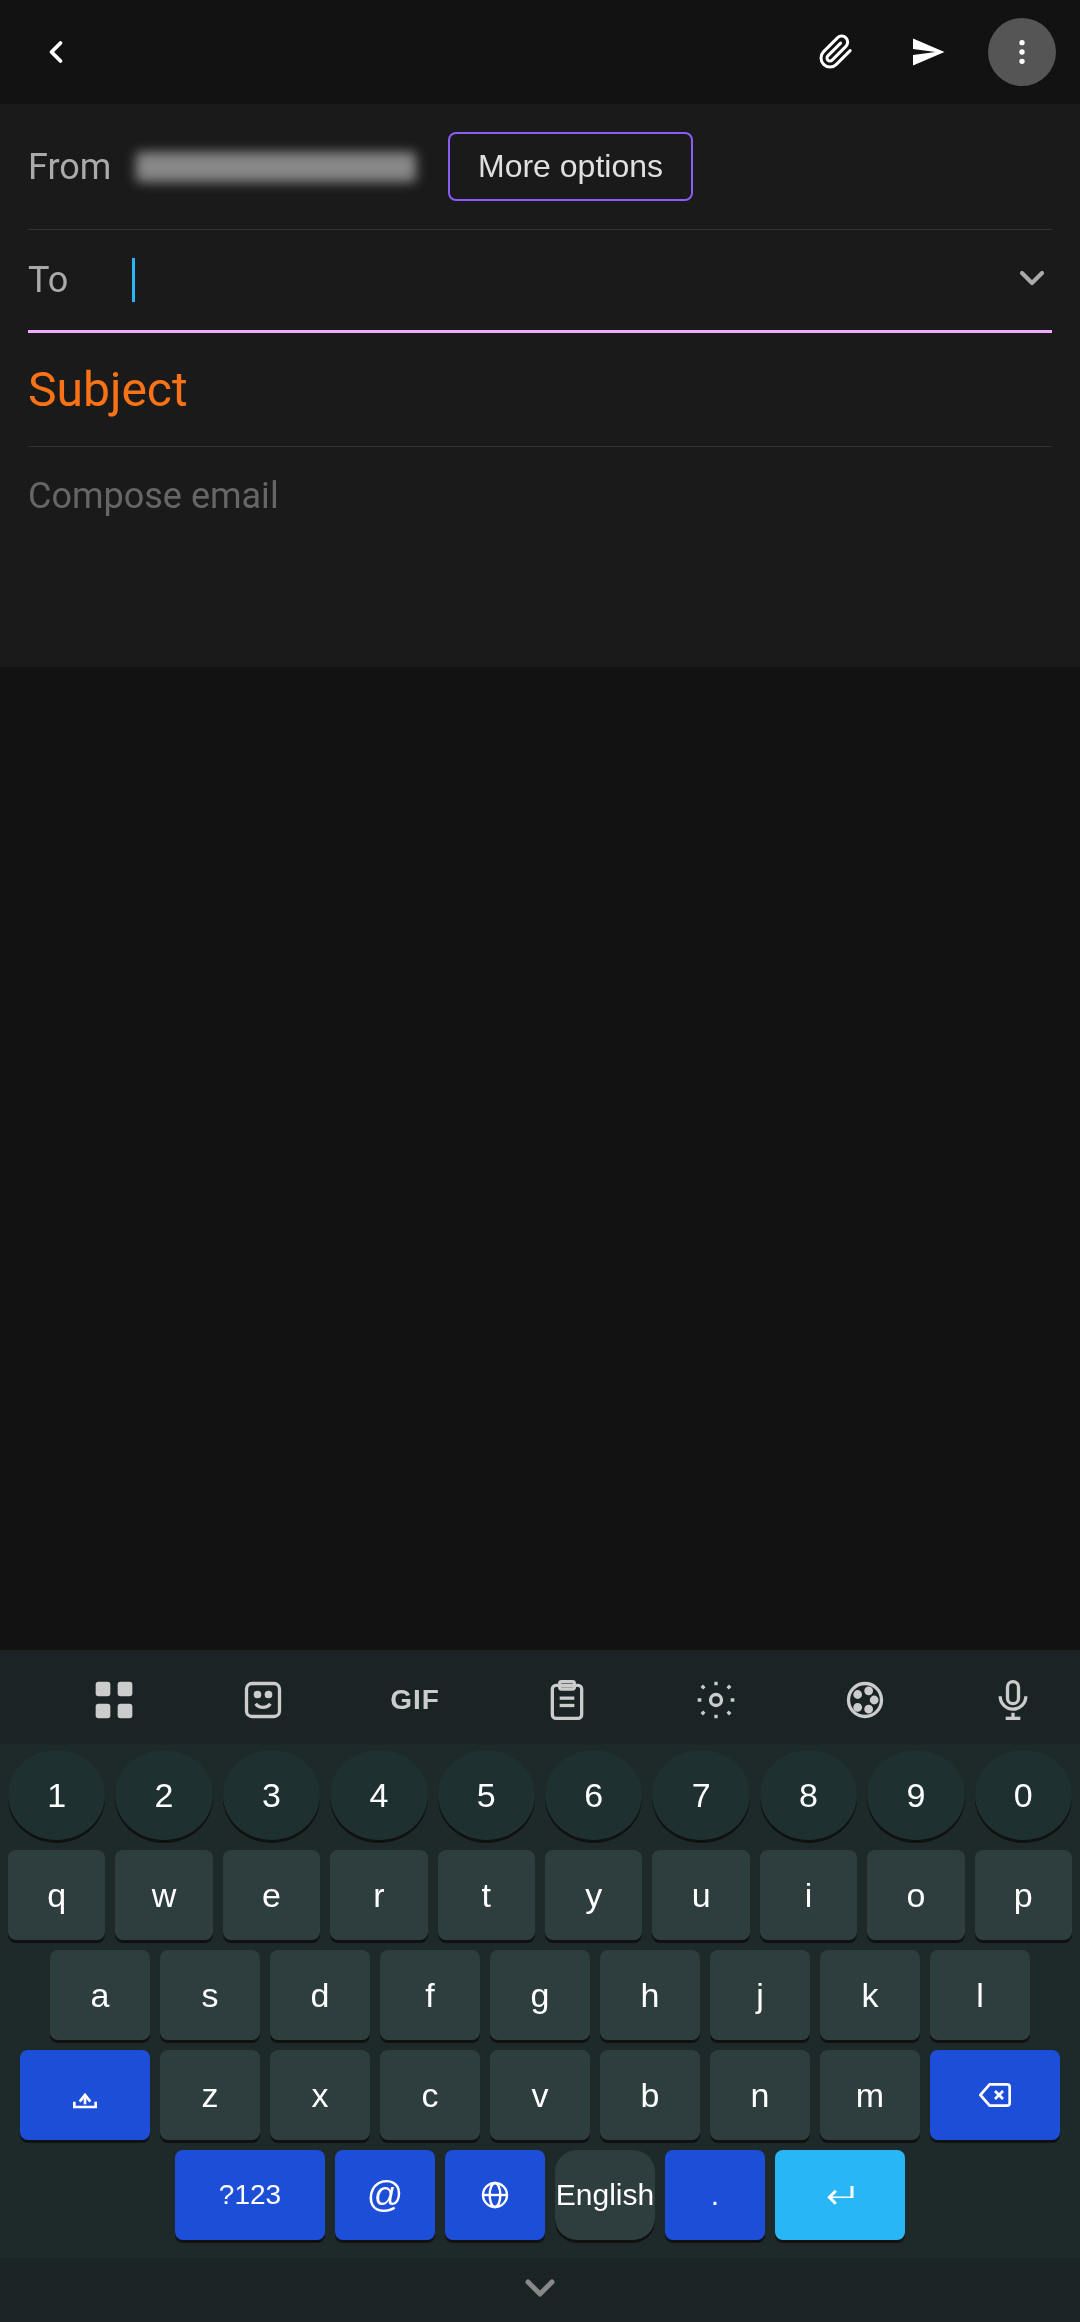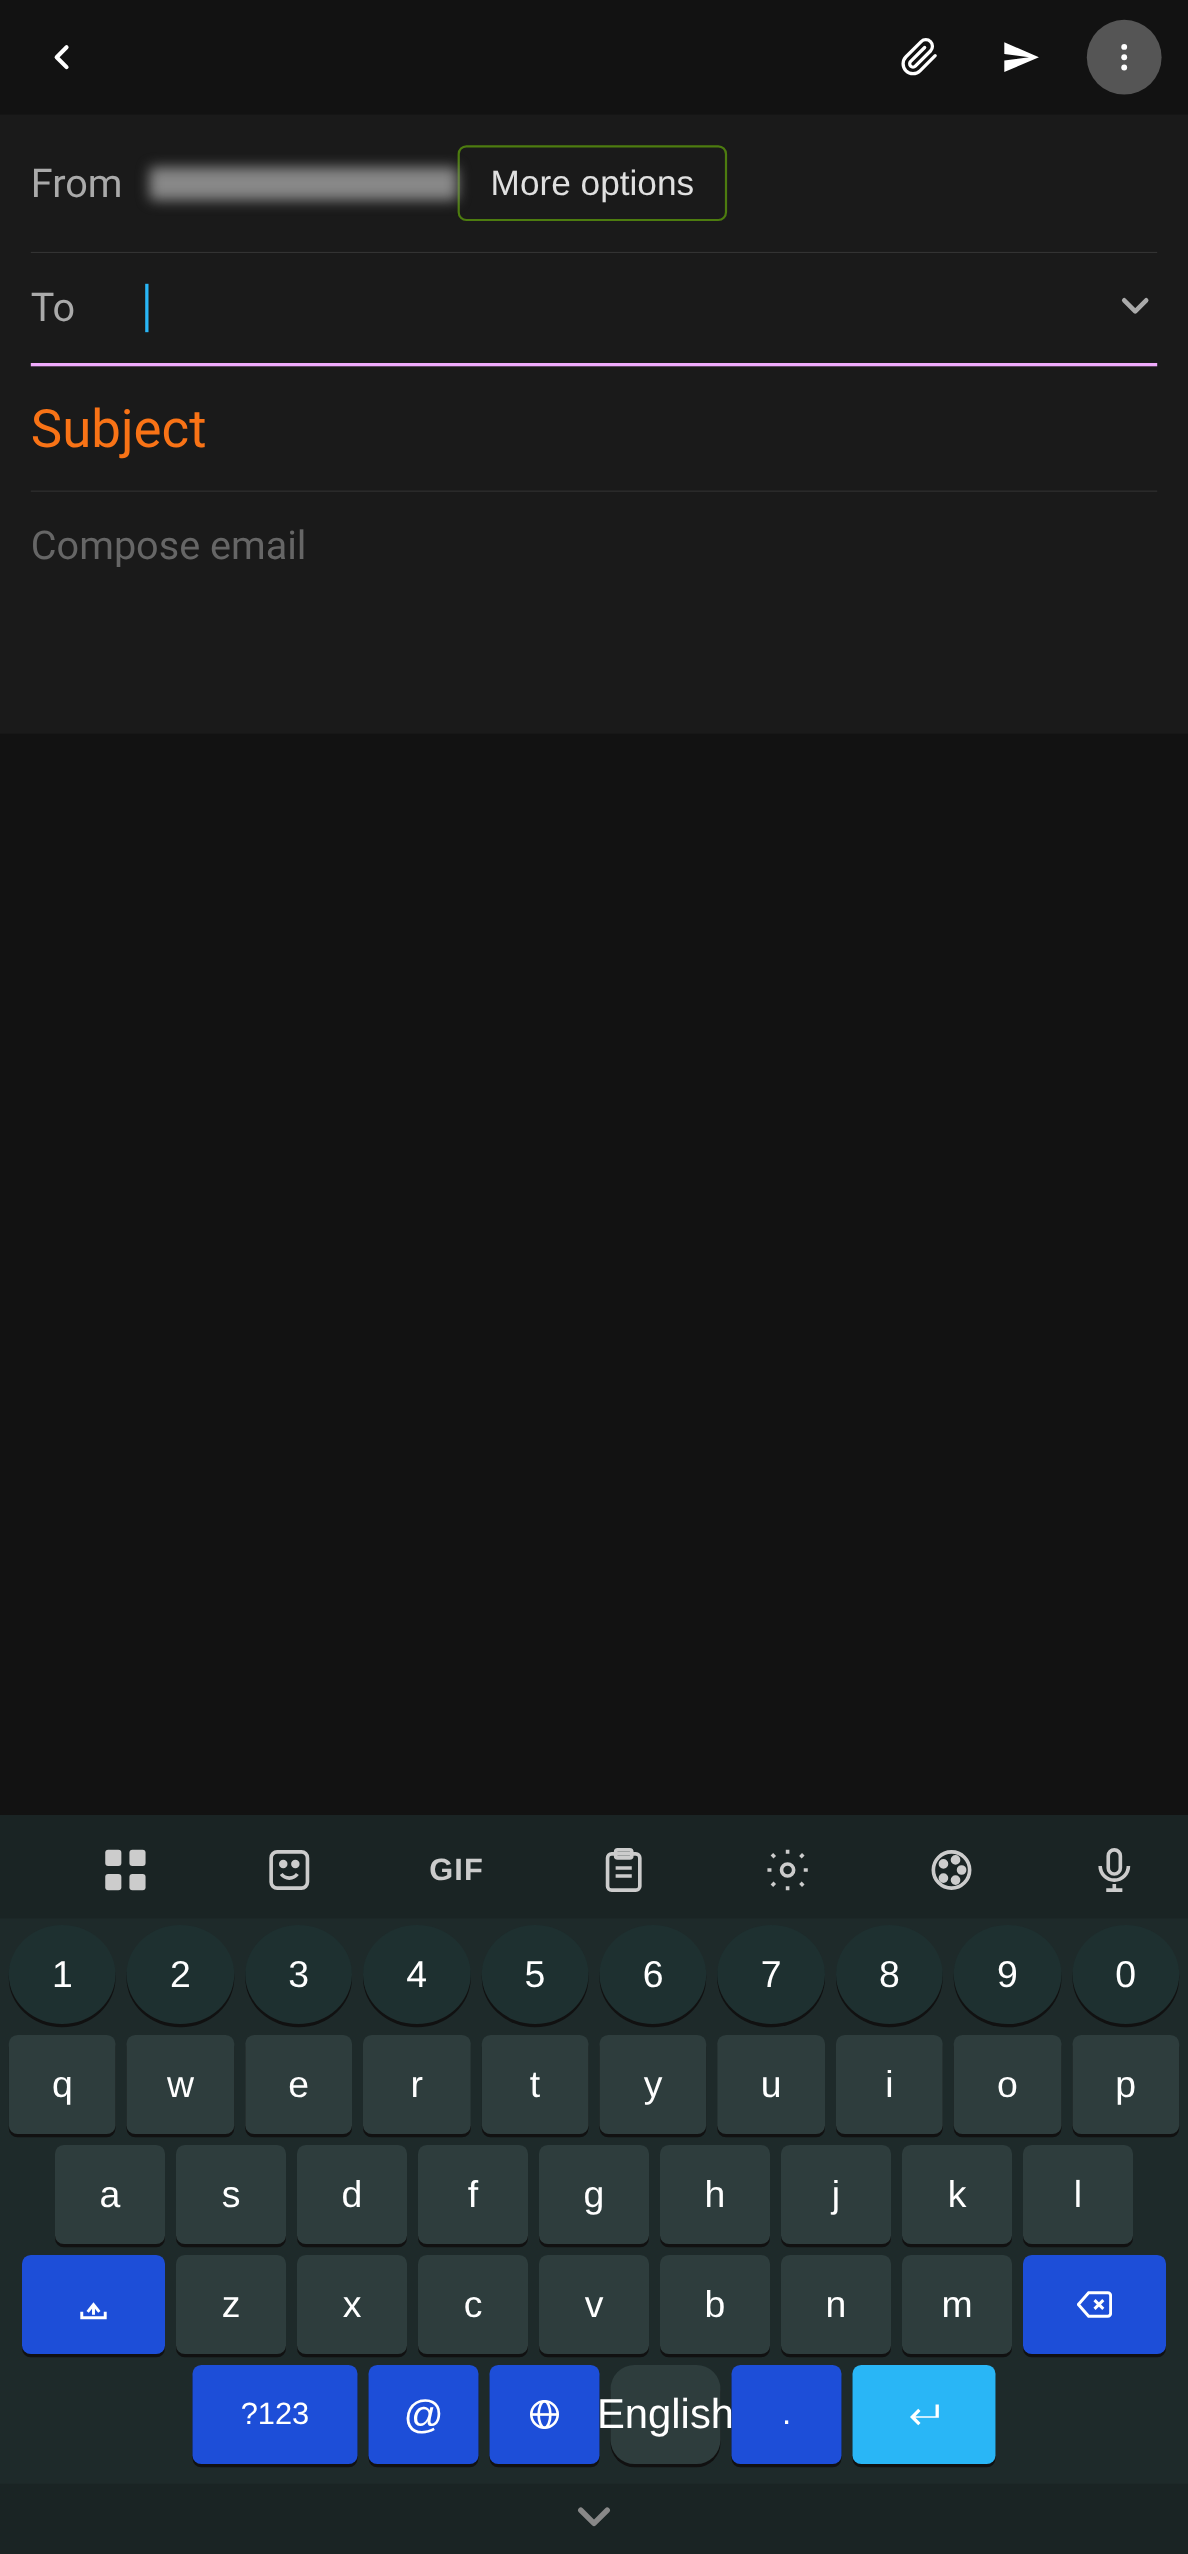--- a/index.html
+++ b/index.html
@@ -83,27 +83,28 @@
       display: inline-block;
       width: 280px;
       height: 30px;
       background: #888;
       border-radius: 4px;
       filter: blur(6px);
       margin-left: 8px;
     }
     .more-options-btn {
       background: transparent;
-      border: 2px solid #4d7c0f;
+      border: 2px solid #8b5cf6;
       color: #e0e0e0;
       font-size: 32px;
       padding: 14px 28px;
       border-radius: 8px;
       cursor: pointer;
       white-space: nowrap;
+      margin-left: 32px;
     }
 
     .to-row {
       display: flex;
       align-items: center;
       padding: 28px 0;
       border-bottom: 3px solid #f0abfc;
     }
     .to-label {
       font-size: 36px;
@@ -429,21 +430,21 @@
     <div class="key-row">
       <button class="key key-dark key-wide" style="min-width:150px;font-size:28px;">?123</button>
       <button class="key key-dark" style="min-width:88px;font-size:36px;">@</button>
       <button class="key key-dark" style="min-width:88px;">
         <svg viewBox="0 0 24 24" fill="none" stroke="currentColor" stroke-width="1.8" width="32" height="32">
           <circle cx="12" cy="12" r="9"></circle>
           <ellipse cx="12" cy="12" rx="4" ry="9"></ellipse>
           <line x1="3" y1="12" x2="21" y2="12"></line>
         </svg>
       </button>
-      <button class="key key-space" style="font-size:38px;border-radius:22px;">English</button>
+      <button class="key key-space" style="font-size:30px;border-radius:22px;">English</button>
       <button class="key key-dark" style="min-width:72px;font-size:30px;">.</button>
       <button class="key key-action key-wide" style="font-size:28px;">
         <svg viewBox="0 0 24 24" fill="currentColor" width="36" height="36">
           <path d="M19 6v7H6.83l3.08-3.09L8.5 8.5l-5 5 5 5 1.41-1.41L6.83 14H21V6h-2z"></path>
         </svg>
       </button>
     </div>
   </div>
 
   <div class="bottom-row-area">

